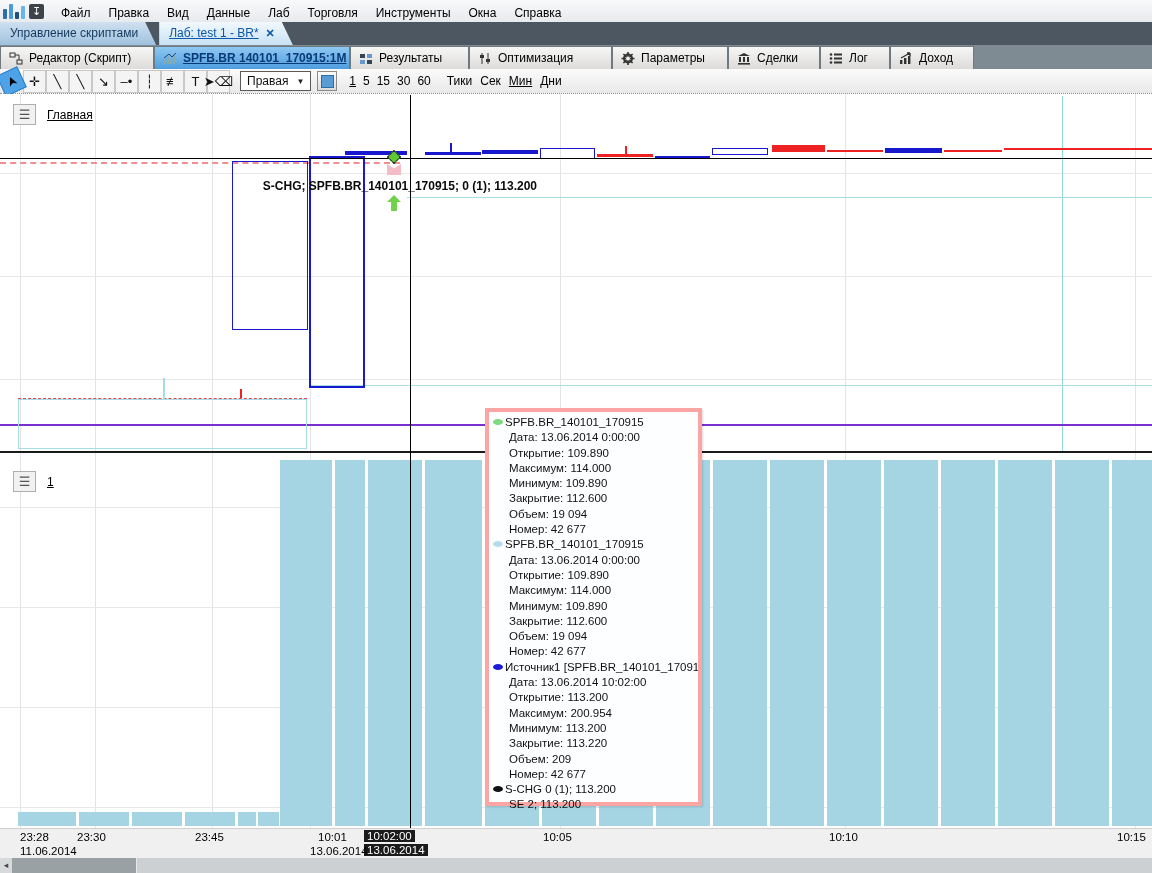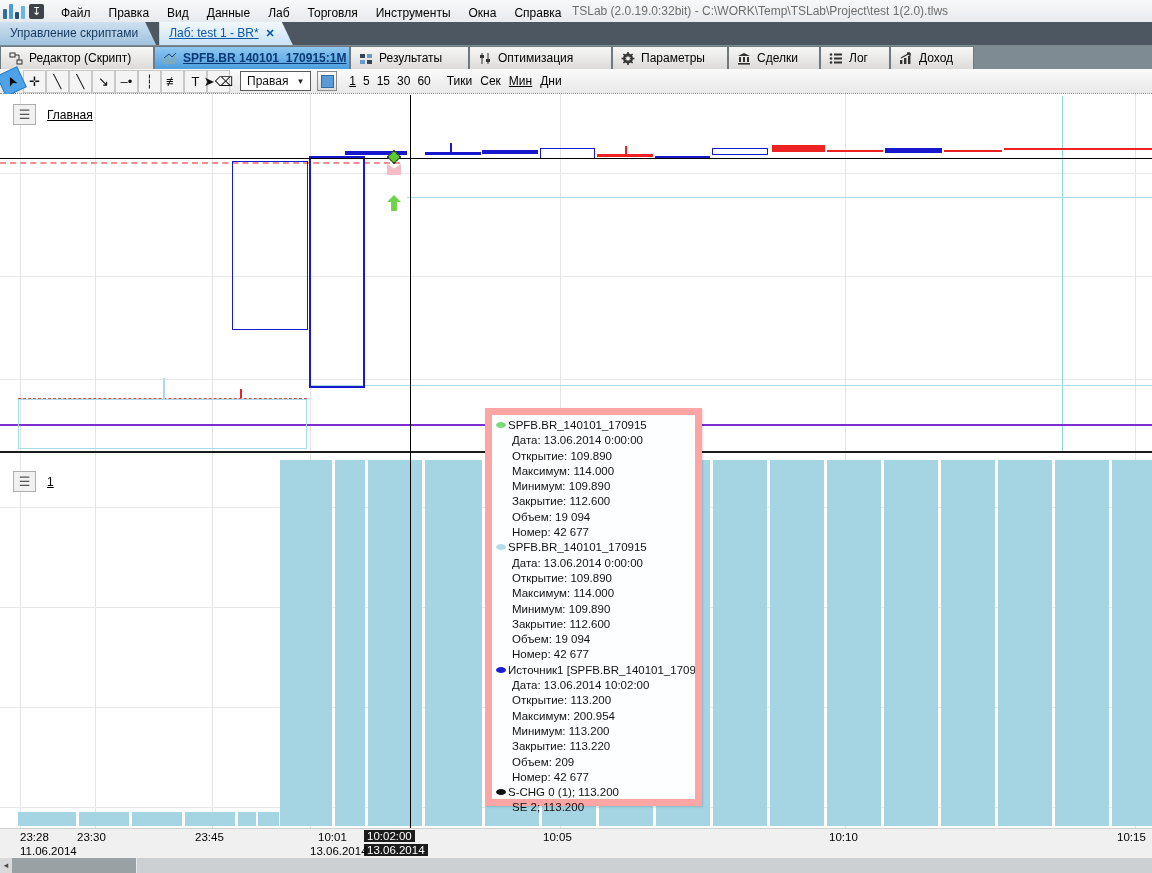--- a/index.html
+++ b/index.html
@@ -79,21 +79,21 @@
                 transform:rotate(45deg); }
   #mk-flag { left:387px; top:70px; width:14px; height:11px; background:#f3bcc6;
              clip-path:polygon(0 0,50% 42%,100% 0,100% 100%,0 100%);
              filter:drop-shadow(0 0 0.5px #555); }
   #mk-arrow { left:387px; top:101px; width:14px; height:16px; background:#6fd24a;
               clip-path:polygon(50% 0,100% 44%,71% 44%,71% 100%,29% 100%,29% 44%,0 44%);
               filter:drop-shadow(0 0 0.5px #1e6e1e); }
 
   
   #tooltip { position:absolute; left:485px; top:314px; width:217px; height:398px; background:#fdfeff;
-             border:7px solid #fca5a5; z-index:10; padding:3px 0 0 4px; font-size:11.5px; line-height:15.3px;
+             border:4px solid #fca5a5; z-index:10; padding:3px 0 0 4px; font-size:11.5px; line-height:15.3px;
              box-shadow:1px 1px 2px rgba(0,0,0,.15); }
   .tt-line { white-space:nowrap; overflow:hidden; }
   .tt-title { margin-left:0; }
   .tt-detail { margin-left:16px; }
   .bullet { display:inline-block; width:10px; height:6px; border-radius:50%; margin-right:2px; vertical-align:1px; }
 
   
   #timeaxis { position:absolute; left:0; top:828px; width:1152px; height:30px; background:#f0f0f0;
               border-top:1px solid #cfcfcf; font-size:11.5px; }
   .tick { position:absolute; top:2px; color:#000; white-space:nowrap; }
@@ -114,21 +114,20 @@
 
 <div id="menubar">
   <span id="logo">
     <i style="height:10px;background:#2d6da8"></i>
       <i style="height:15px;background:#4a9bd8"></i>
     <i style="height:7px;background:#1f4f7a"></i>
       <i style="height:13px;background:#6ab4e8"></i>
   </span>
   <span id="import-icon">↧</span>
   <span id="menu-items"><div class="menu-item" style="display: inline-block;">Файл</div><div class="menu-item" style="display: inline-block;">Правка</div><div class="menu-item" style="display: inline-block;">Вид</div><div class="menu-item" style="display: inline-block;">Данные</div><div class="menu-item" style="display: inline-block;">Лаб</div><div class="menu-item" style="display: inline-block;">Торговля</div><div class="menu-item" style="display: inline-block;">Инструменты</div><div class="menu-item" style="display: inline-block;">Окна</div><div class="menu-item" style="display: inline-block;">Справка</div></span>
-  <span id="win-title">TSLab (2.0.19.0:32bit) - C:\WORK\Temp\TSLab\Project\test 1(2.0).tlws</span>
 </div>
 
 <div id="maintabs">
     <div class="maintab inactive"><span class="mt-label">Управление скриптами</span></div>
     <div class="maintab active"><span class="mt-label">Лаб: test 1 - BR*</span><span class="mt-close">✕</span></div>
   </div>
 
 <div id="subtabs">
     <div class="subtab " style="width: 154px;">
       <span class="st-icon"><svg width="14" height="13">
@@ -312,20 +311,21 @@
   </div>
   <div class="pane-sel" style="left:13px;top:377px">
     <span class="sel-btn">☰</span>
     <a class="sel-label">1</a>
   </div>
 
   <div class="marker" id="mk-diamond"></div>
   <div class="marker" id="mk-flag"></div>
   <div class="marker" id="mk-arrow"></div>
 
+  <div class="annot" style="top:85px">S-CHG; SPFB.BR_140101_170915; 0 (1); 113.200</div>
 
   <div id="tooltip">
       <div class="tt-line tt-title"><span class="bullet" style="background: rgb(126, 216, 126);"></span>SPFB.BR_140101_170915</div>
       <div class="tt-line tt-detail">Дата: 13.06.2014 0:00:00</div>
       <div class="tt-line tt-detail">Открытие: 109.890</div>
       <div class="tt-line tt-detail">Максимум: 114.000</div>
       <div class="tt-line tt-detail">Минимум: 109.890</div>
       <div class="tt-line tt-detail">Закрытие: 112.600</div>
       <div class="tt-line tt-detail">Объем: 19 094</div>
       <div class="tt-line tt-detail">Номер: 42 677</div>

